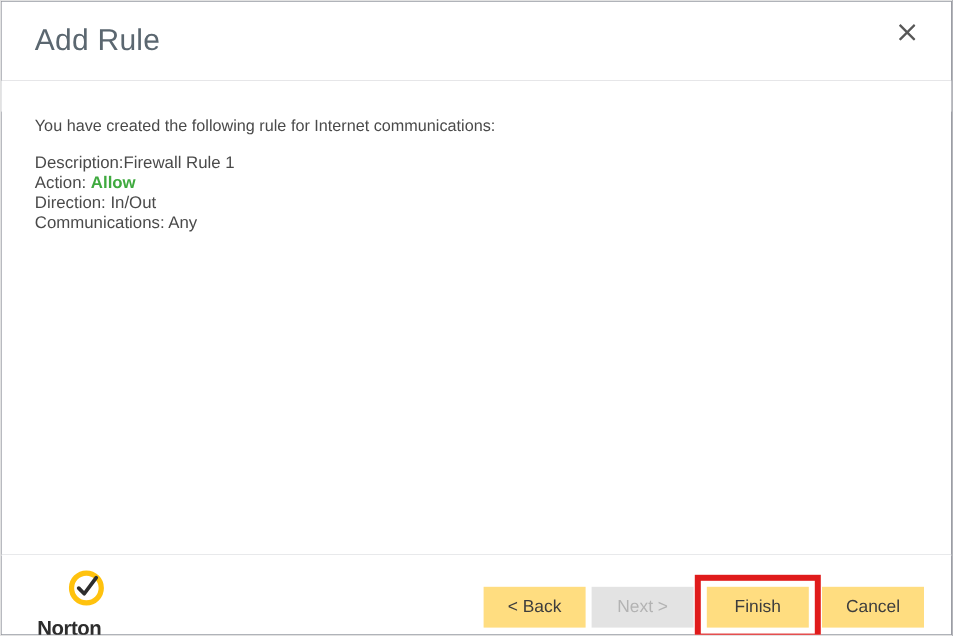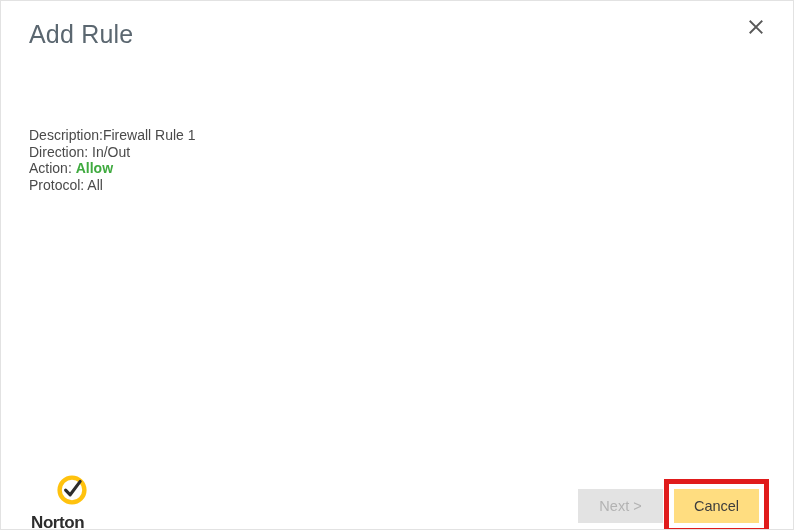--- a/index.html
+++ b/index.html
@@ -202,47 +202,50 @@
         <svg width="14" height="14" viewBox="0 0 14 14" aria-hidden="true">
           <path d="M1.4 1.4 L12.6 12.6 M12.6 1.4 L1.4 12.6" stroke="#585858" stroke-width="1.9" stroke-linecap="square"></path>
         </svg>
       </span>
     </button>
   </div>
   <div class="header-shadow"></div>
 
   <div class="body">
 
+    <div class="intro">You have created the following rule for Internet communications:</div>
 
     <div class="summary">
       <div class="summary-row">Description:Firewall Rule 1</div>
+      <div class="summary-row"><span>Action: </span><span class="summary-value-allow">Allow</span></div>
       <div class="summary-row">Direction: In/Out</div>
-      <div class="summary-row"><span>Action: </span><span class="summary-value-allow">Allow</span></div>
-      <div class="summary-row">Protocol: All</div>
+      <div class="summary-row">Communications: Any</div>
     </div>
 
   </div>
 
   <div class="footer">
 
     <div class="brand">
       <span class="brand-mark">
         <svg width="30" height="30" viewBox="0 0 30 30" aria-hidden="true">
           <circle cx="15" cy="15" r="12.4" fill="none" stroke="#ffc20e" stroke-width="4.4"></circle>
           <path d="M8.6 15.1 L13.2 19.8 L23.2 6.4" fill="none" stroke="#2d2d2d" stroke-width="3.1" stroke-linecap="round" stroke-linejoin="round"></path>
         </svg>
       </span>
       <span class="brand-words">
         <span class="brand-name">Norton</span>
         <span class="brand-sub">by Symantec</span>
       </span>
     </div>
 
     <div class="buttons">
+      <button class="btn">&lt; Back</button>
       <span class="gap"></span>
       <button class="btn disabled">Next &gt;</button>
       <div class="highlight-wrap">
-        <button class="btn">Cancel</button>
+        <button class="btn">Finish</button>
       </div>
+      <button class="btn">Cancel</button>
     </div>
   </div>
 
 </div>
 
 </body></html>

